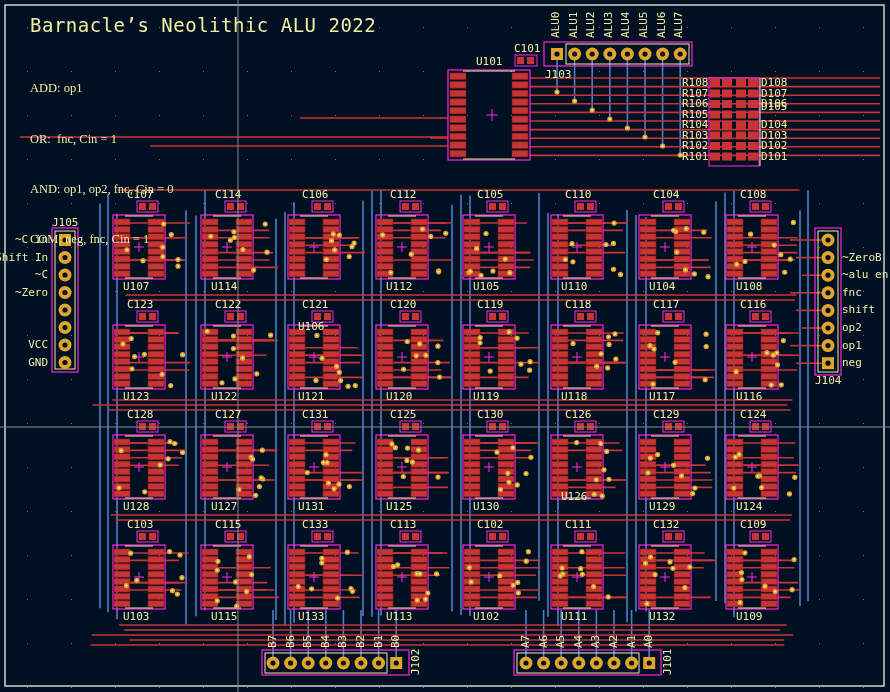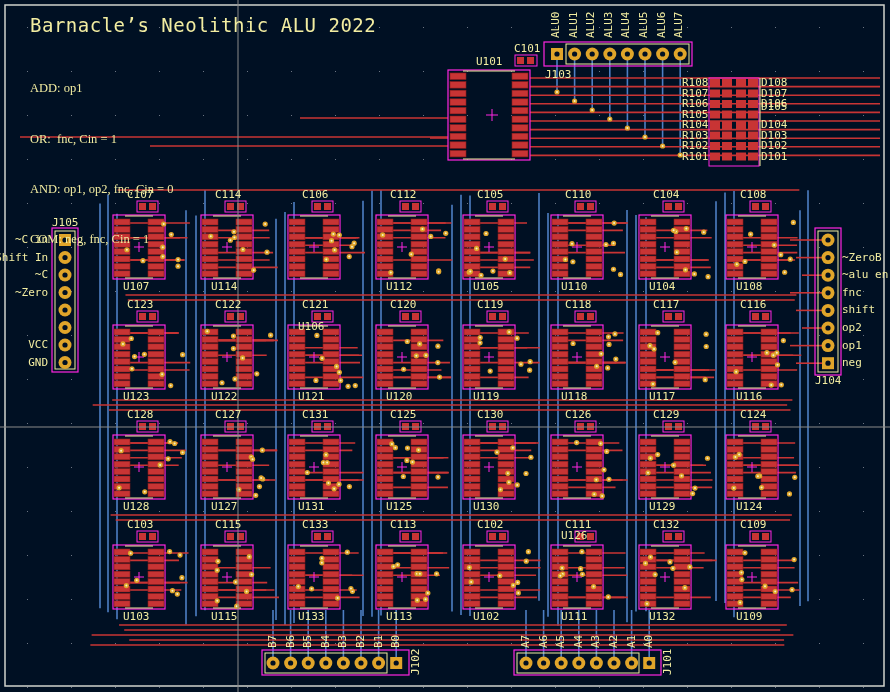--- a/index.html
+++ b/index.html
@@ -2094,21 +2094,21 @@
     <div class="lbl" style="left: 123px; top: 501px;">U128</div>
     <div class="lbl" style="left: 215px; top: 409px;">C127</div>
     <div class="lbl" style="left: 211px; top: 501px;">U127</div>
     <div class="lbl" style="left: 302px; top: 409px;">C131</div>
     <div class="lbl" style="left: 298px; top: 501px;">U131</div>
     <div class="lbl" style="left: 390px; top: 409px;">C125</div>
     <div class="lbl" style="left: 386px; top: 501px;">U125</div>
     <div class="lbl" style="left: 477px; top: 409px;">C130</div>
     <div class="lbl" style="left: 473px; top: 501px;">U130</div>
     <div class="lbl" style="left: 565px; top: 409px;">C126</div>
-    <div class="lbl" style="left: 561px; top: 530px;">U126</div>
+    <div class="lbl" style="left: 561px; top: 491px;">U126</div>
     <div class="lbl" style="left: 653px; top: 409px;">C129</div>
     <div class="lbl" style="left: 649px; top: 501px;">U129</div>
     <div class="lbl" style="left: 740px; top: 409px;">C124</div>
     <div class="lbl" style="left: 736px; top: 501px;">U124</div>
     <div class="lbl" style="left: 127px; top: 519px;">C103</div>
     <div class="lbl" style="left: 123px; top: 611px;">U103</div>
     <div class="lbl" style="left: 215px; top: 519px;">C115</div>
     <div class="lbl" style="left: 211px; top: 611px;">U115</div>
     <div class="lbl" style="left: 302px; top: 519px;">C133</div>
     <div class="lbl" style="left: 298px; top: 611px;">U133</div>

